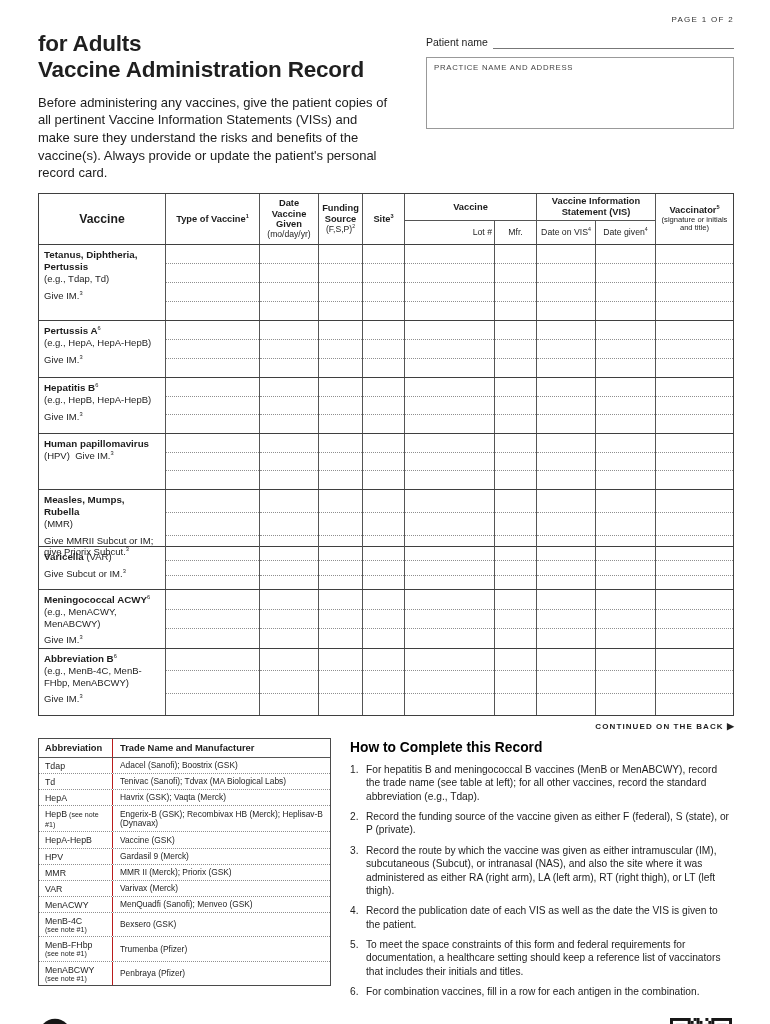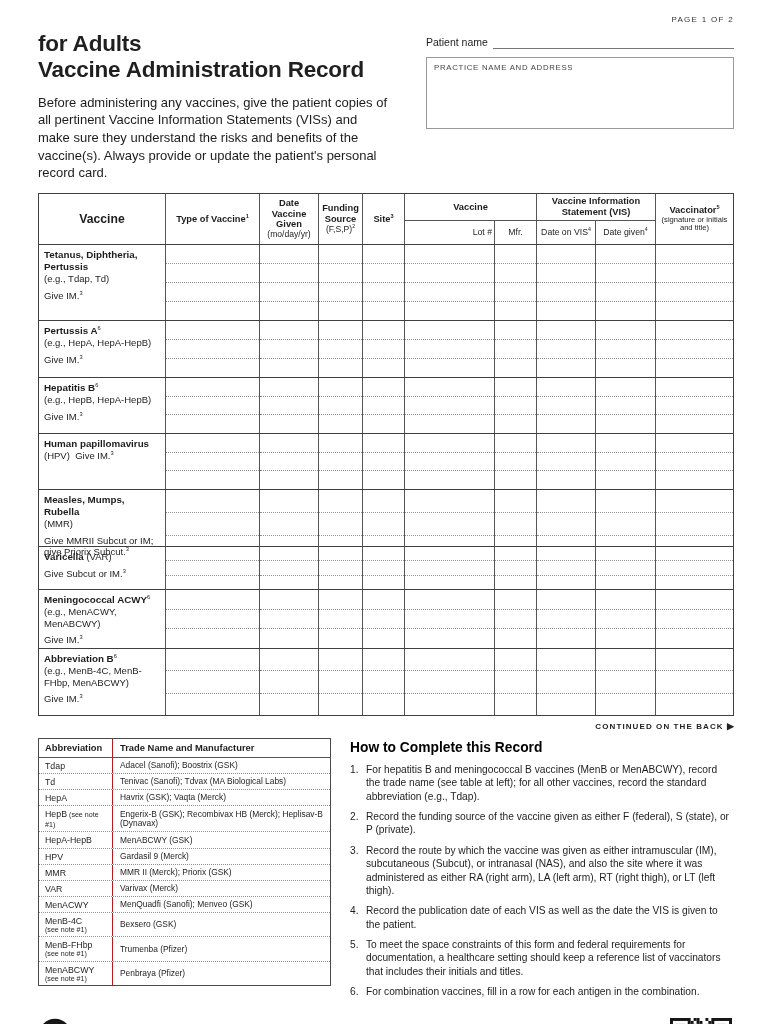--- a/index.html
+++ b/index.html
@@ -595,21 +595,21 @@
         <div class="ab-row">
           <div class="ab-c1">HepA</div>
           <div class="ab-c2">Havrix (GSK); Vaqta (Merck)</div>
         </div>
         <div class="ab-row">
           <div class="ab-c1">HepB<span class="ab-note inline">(see note #1)</span></div>
           <div class="ab-c2">Engerix-B (GSK); Recombivax HB (Merck); Heplisav-B (Dynavax)</div>
         </div>
         <div class="ab-row">
           <div class="ab-c1">HepA-HepB</div>
-          <div class="ab-c2">MenABCWY (GSK)</div>
+          <div class="ab-c2">Vaccine (GSK)</div>
         </div>
         <div class="ab-row">
           <div class="ab-c1">HPV</div>
           <div class="ab-c2">Gardasil 9 (Merck)</div>
         </div>
         <div class="ab-row">
           <div class="ab-c1">MMR</div>
           <div class="ab-c2">MMR II (Merck); Priorix (GSK)</div>
         </div>
         <div class="ab-row">

